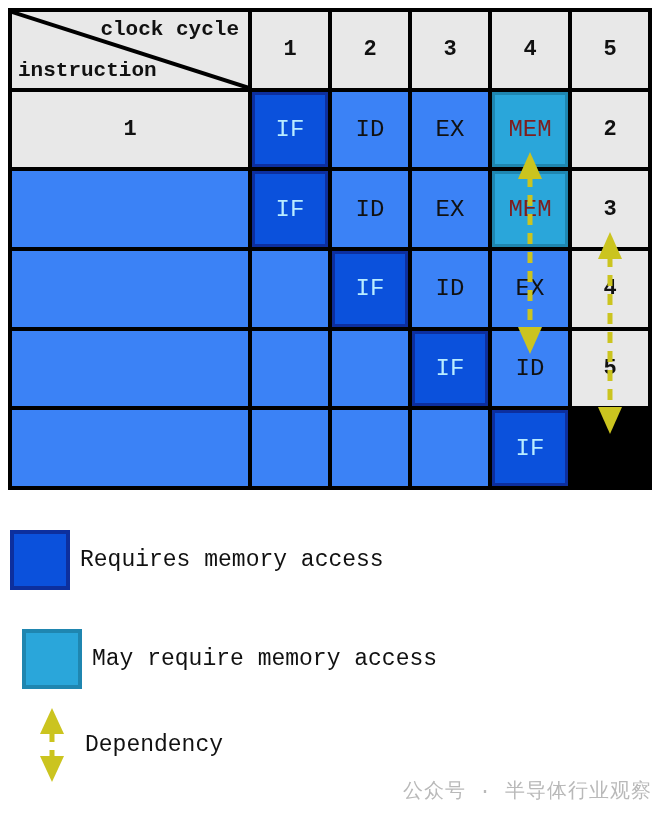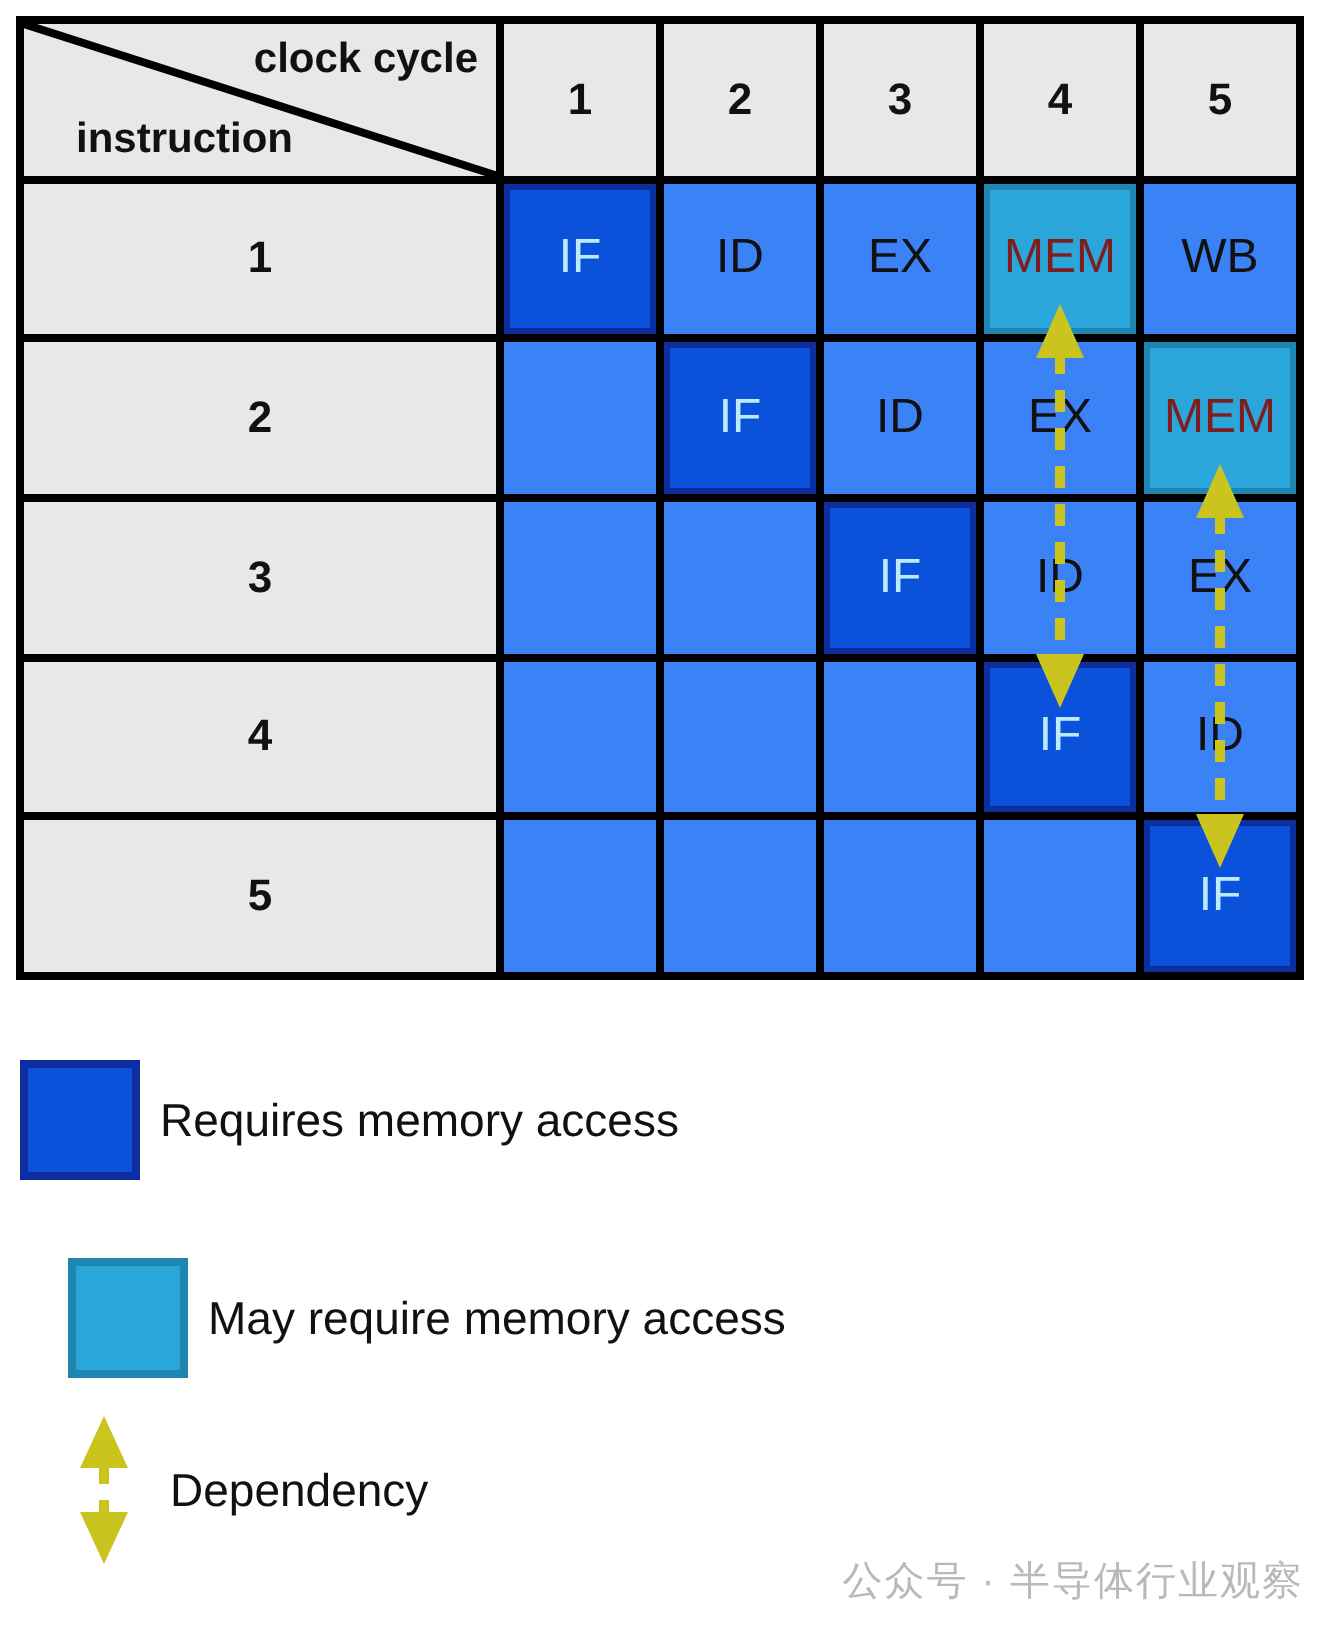--- a/index.html
+++ b/index.html
@@ -2,21 +2,21 @@
 <html><head>
 <meta charset="utf-8">
 <style>
   html, body { margin: 0; padding: 0; background: #ffffff; }
   * { box-sizing: border-box; }
   .canvas {
     position: relative;
     width: 662px;
     height: 814px;
     background: #ffffff;
-    font-family: Liberation Sans, sans-serif;
+    font-family: Liberation Mono, monospace;
     overflow: hidden;
   }
 
   
   .grid {
     position: absolute;
     left: 8px; top: 8px;
     width: 644px; height: 482px;
     border: 4px solid #000;
     background: #000;
@@ -57,21 +57,21 @@
     position: absolute;
     left: 0; top: 0;
     width: 100%; height: 100%;
   }
   .corner .corner-top {
     position: absolute;
     top: 6px; right: 9px;
   }
   .corner .corner-bottom {
     position: absolute;
-    bottom: 6px; left: 26px; margin-top: 16px;
+    bottom: 6px; left: 6px; margin-top: 16px;
   }
 
   
   svg.arrows {
     position: absolute;
     left: 0; top: 0;
     width: 662px; height: 814px;
     pointer-events: none;
   }
 
@@ -84,21 +84,21 @@
     font-size: 23px;
   }
   .legend-swatch {
     width: 60px; height: 60px;
     margin-right: 10px;
     flex: 0 0 auto;
   }
   .legend-swatch.requires { background: #0b51dc; border: 4px solid #0d2f9e; }
   .legend-swatch.may { background: #2aa6da; border: 4px solid #1f86b0; }
   #legend-1 { left: 10px; top: 529px; height: 62px; }
-  #legend-2 { left: 22px; top: 628px; height: 62px; padding-left: 12px; }
+  #legend-2 { left: 10px; top: 628px; height: 62px; padding-left: 12px; }
   #legend-3 { left: 33px; top: 706px; height: 78px; }
   #legend-3 .legend-arrow { margin-right: 14px; }
 
   
   .watermark {
     position: absolute;
     right: 10px; top: 768px;
     height: 34px;
     display: flex;
     align-items: center;
@@ -128,21 +128,20 @@
     <div class="cell gray head">2</div>
     <div class="cell gray head">3</div>
     <div class="cell gray head">4</div>
     <div class="cell gray head">5</div>
 
     <div class="cell gray rowlabel">1</div>
     <div class="cell stage requires">IF</div>
     <div class="cell stage">ID</div>
     <div class="cell stage">EX</div>
     <div class="cell stage may">MEM</div>
-    <div class="cell stage">WB</div>
 
     <div class="cell gray rowlabel">2</div>
     <div class="cell stage"></div>
     <div class="cell stage requires">IF</div>
     <div class="cell stage">ID</div>
     <div class="cell stage">EX</div>
     <div class="cell stage may">MEM</div>
 
     <div class="cell gray rowlabel">3</div>
     <div class="cell stage"></div>

